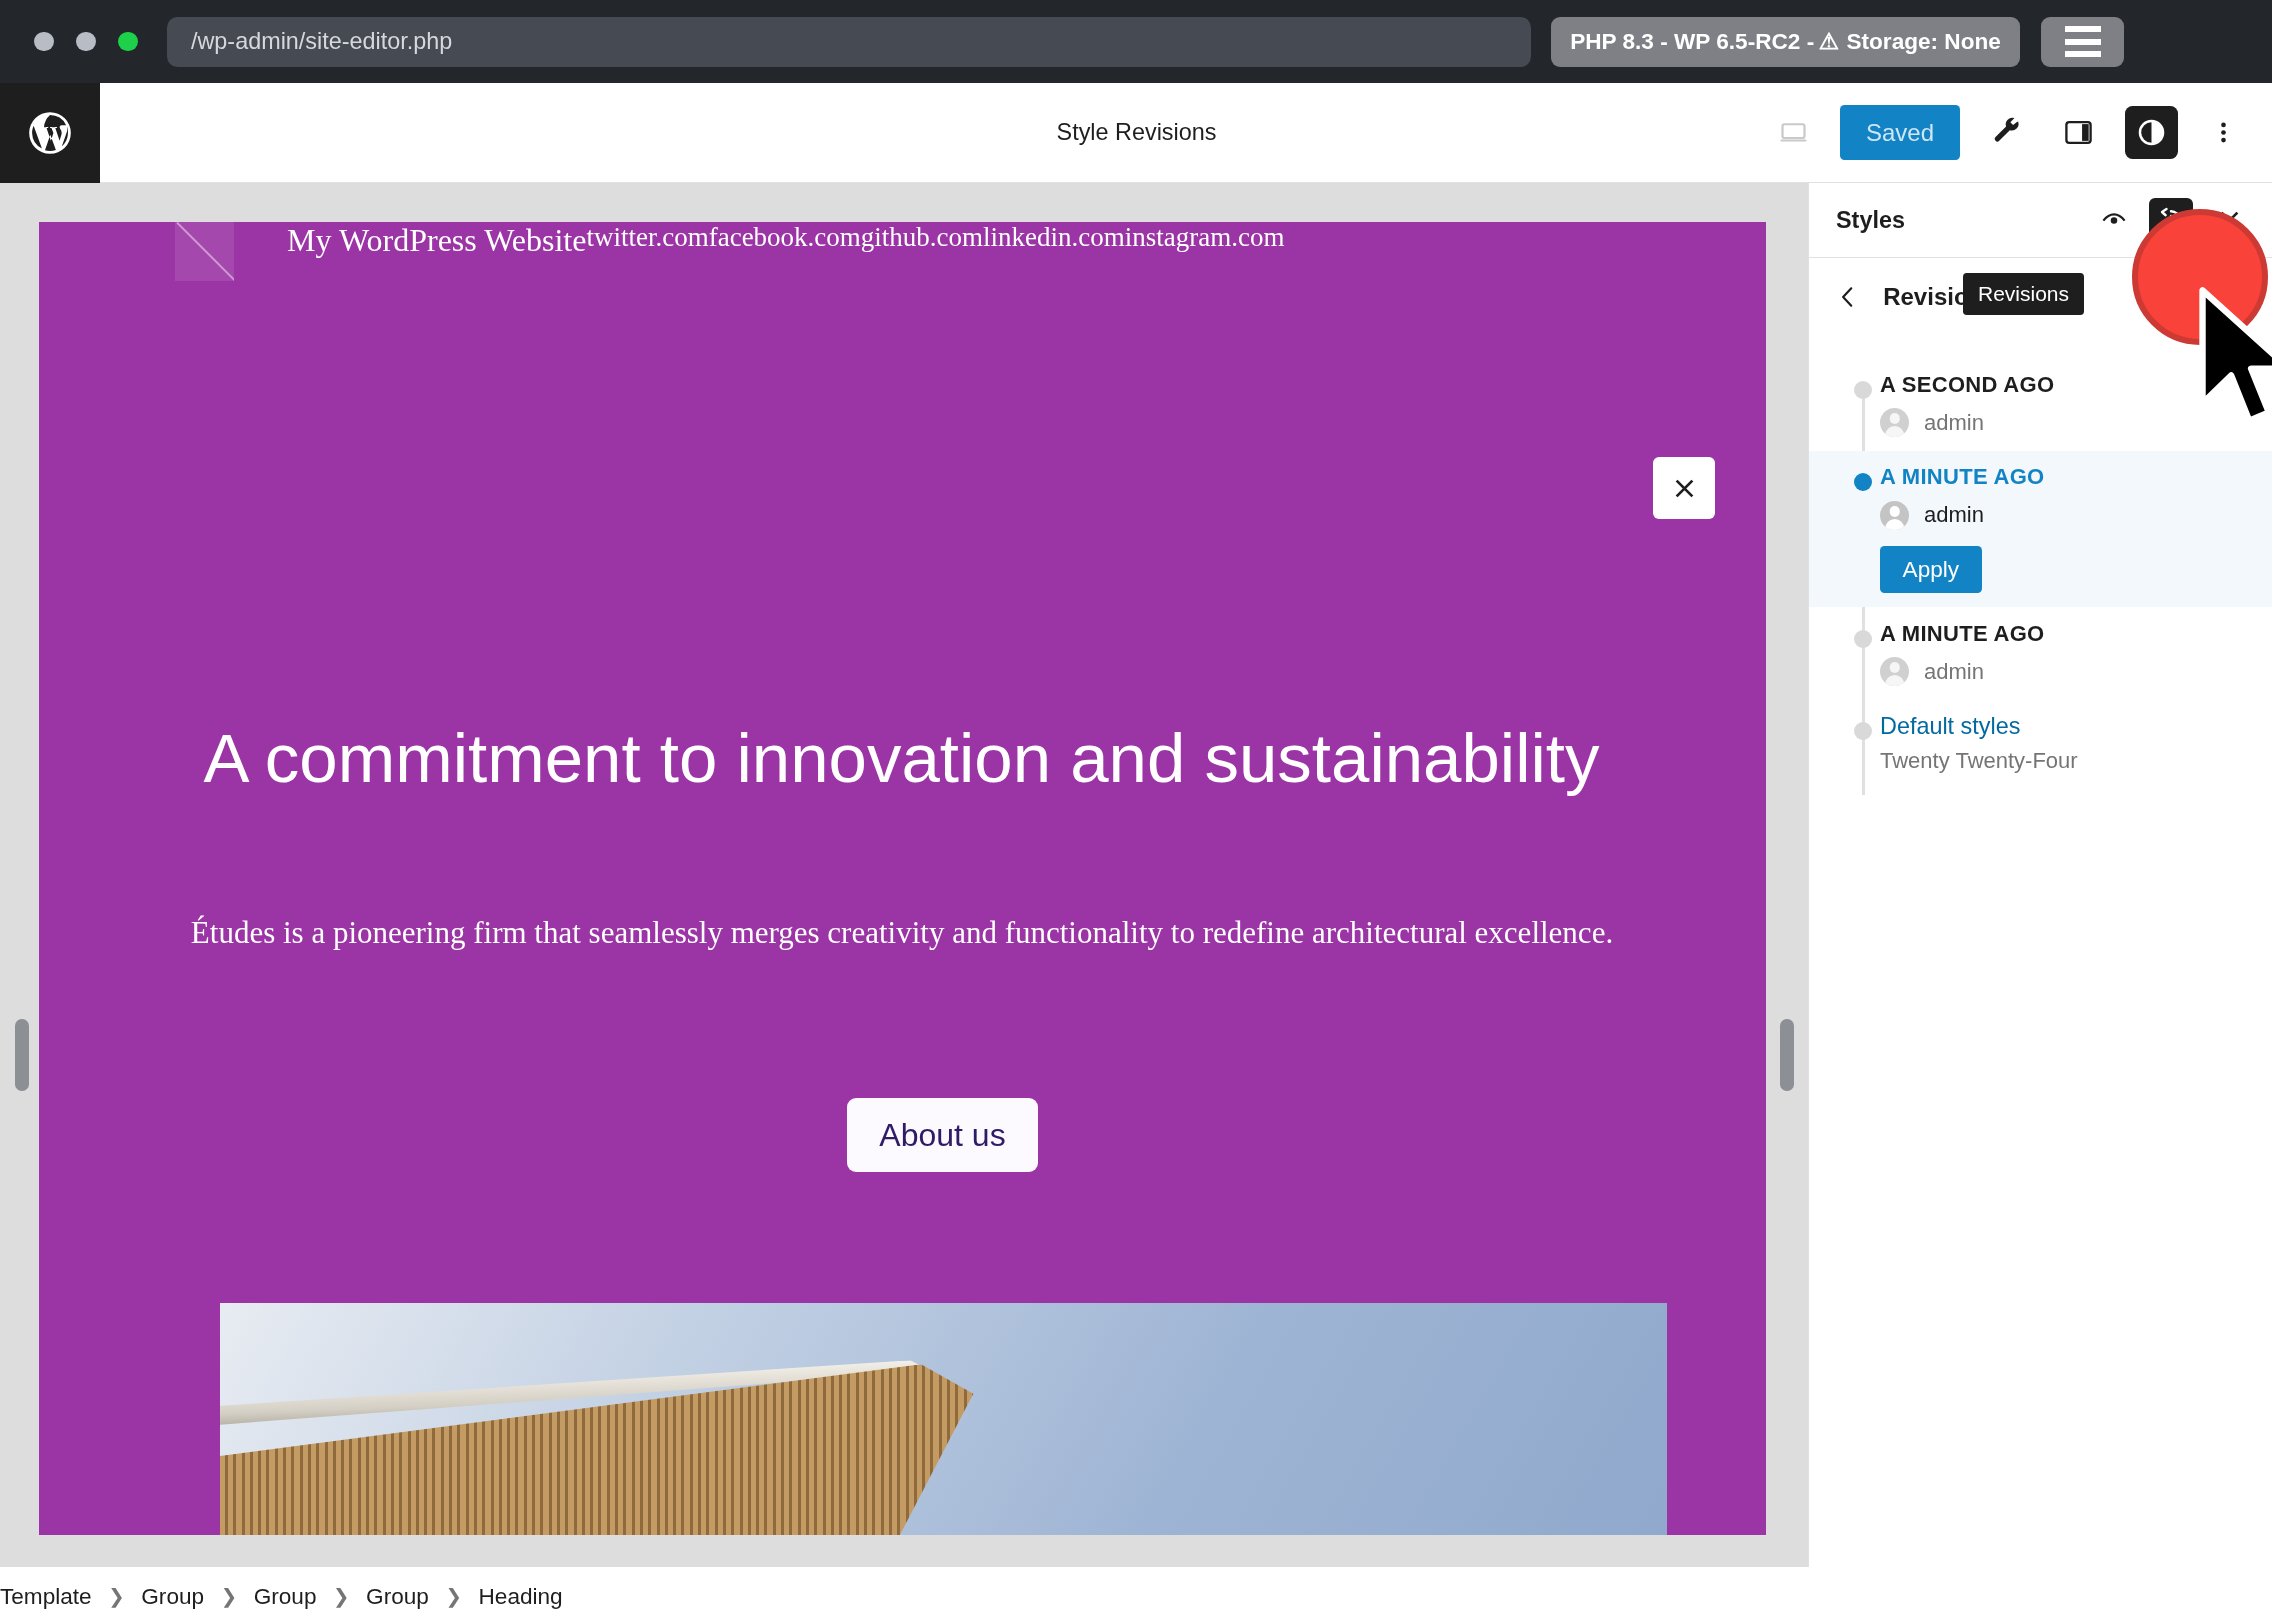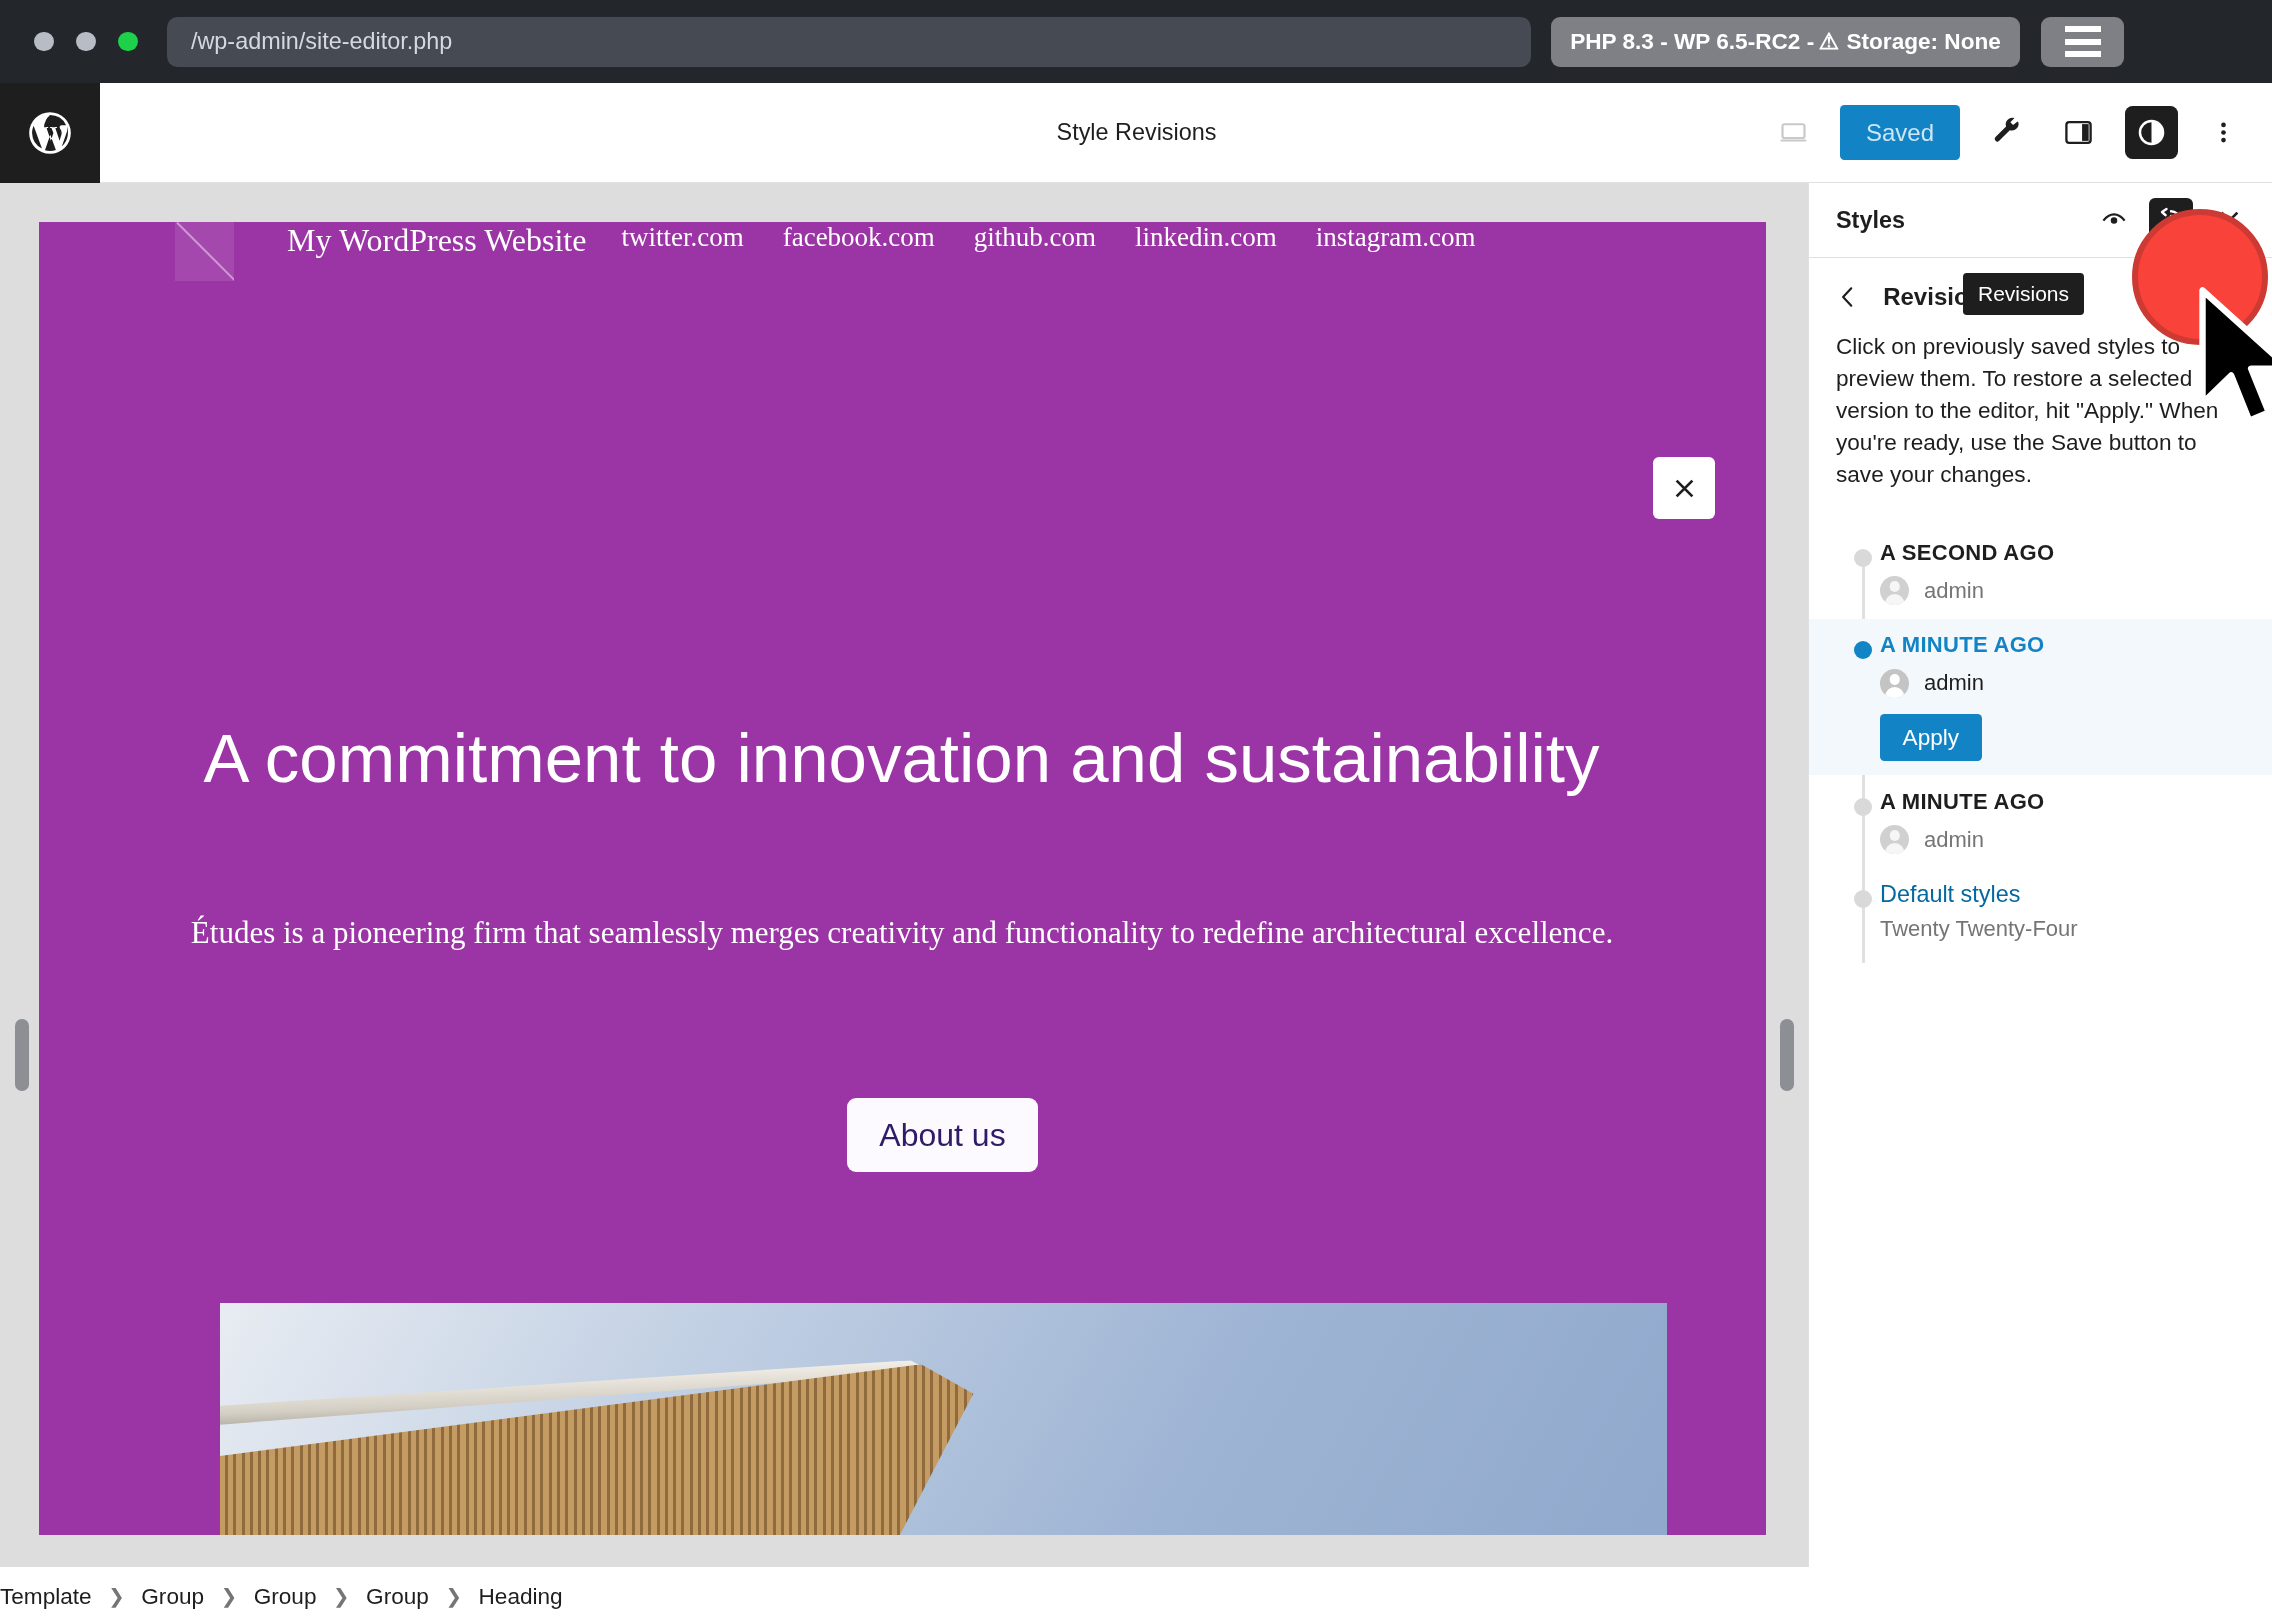--- a/index.html
+++ b/index.html
@@ -140,21 +140,21 @@
     background: rgba(255,255,255,0.45);
     transform: rotate(45deg);
   }
   #site-title {
     margin-left: 53px;
     color: #ffffff;
     font-family: "Liberation Serif", serif;
     font-size: 32px;
     white-space: nowrap;
   }
-  #site-nav { display: flex; gap: 39px; margin-left: 35px; }
+  #site-nav { display: flex; }
   #site-nav a {
     color: #ffffff;
     font-family: "Liberation Serif", serif;
     font-size: 27px;
     text-decoration: none;
     white-space: nowrap;
   }
   #preview-close-btn {
     position: absolute; right: 51px; top: 235px;
     width: 62px; height: 62px;
@@ -496,21 +496,20 @@
 
   <div id="revisions-subheader">
     <div id="revisions-back-btn">
       <svg width="26" height="26" viewBox="0 0 24 24" aria-hidden="true">
         <path d="M15 4 L7.5 12 L15 20" fill="none" stroke="#1e1e1e" stroke-width="2" stroke-linecap="round" stroke-linejoin="round"></path>
       </svg>
     </div>
     <div id="revisions-title">Revisions (3)</div>
   </div>
 
-  <div id="revisions-description">Click on previously saved styles to preview them. To restore a selected version to the editor, hit "Apply." When you're ready, use the Save button to save your changes.</div>
 
   <div id="revisions-list">
     <div id="revisions-timeline-line"></div>
 
     <div class="revision-item">
       <span class="revision-dot"></span>
       <div class="revision-date">A second ago</div>
       <div class="revision-author">
         <span class="revision-avatar"></span>
         <span class="revision-author-name">admin</span>

